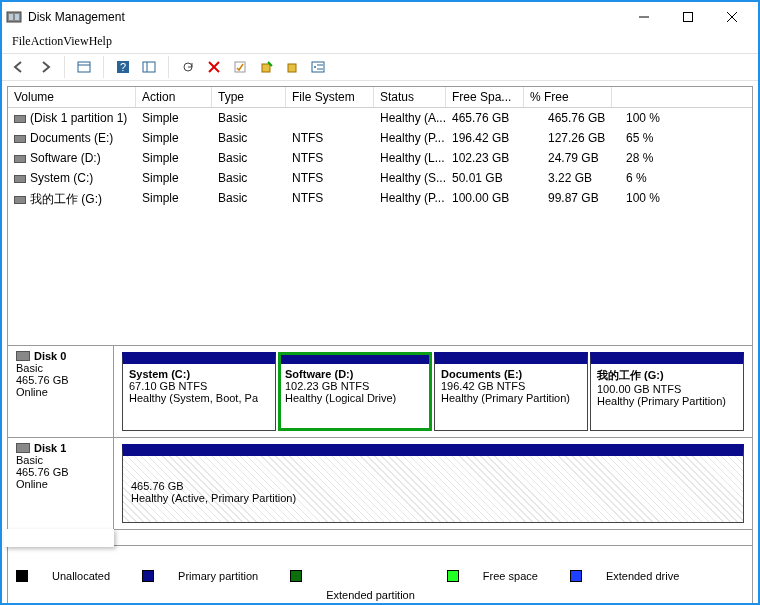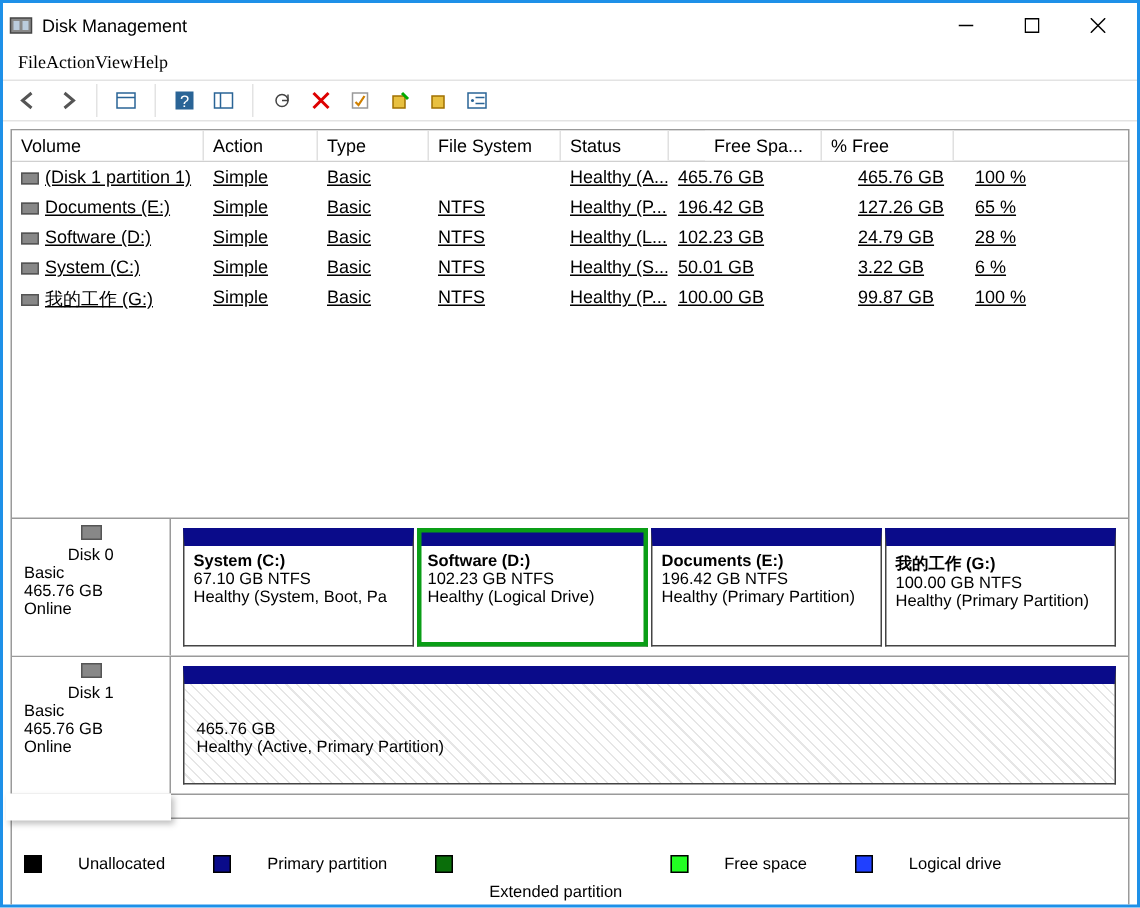--- a/index.html
+++ b/index.html
@@ -68,29 +68,29 @@
     border-bottom:1px solid #d0d0d0;
   }
   .lv-header > div, .lv-row > div {
     padding: 3px 6px;
     border-right:1px solid #e0e0e0;
     white-space:nowrap;
     overflow:hidden;
     text-overflow:clip;
   }
   .lv-header > div { font-weight:normal; background:#fff; }
-  .lv-row { display:flex;text-decoration:underline; }
+  .lv-row { display:flex; }
   .lv-row > div { border-right:1px solid transparent; }
   .c0 { width:128px; }
   .c1 { width:76px; }
   .c2 { width:74px; }
   .c3 { width:88px; }
   .c4 { width:72px; }
   .c5 { width:96px; }
-  .c6 { width:78px;margin-left:24px; }
+  .c6 { width:78px; }
   .c7 { width:88px; }
   .vol-icon {
     display:inline-block;width:12px;height:8px;
     background:#888;border:1px solid #555;margin-right:4px;
     vertical-align:middle;
   }
   .graphical {
     border:1px solid #9a9a9a;
     border-top:none;
     height:200px;
@@ -106,21 +106,21 @@
   }
   .disk-label {
     width:106px;
     padding:4px 8px;
     font-size:11px;
     border-right:1px solid #9a9a9a;
     position:relative;
     z-index:2;
     background:#fff;
   }
-  .disk-label .disk-name { font-weight:normal; display:flex;align-items:center;gap:4px;flex-direction:column;}
+  .disk-label .disk-name { font-weight:bold; display:flex;align-items:center;gap:4px;}
   .disk-icon {
     display:inline-block;width:14px;height:10px;background:#888;border:1px solid #555;
   }
   .part-container {
     flex:1;
     display:flex;
     padding:6px 8px 6px 8px;
     gap:0;
     position:relative;
   }
@@ -400,15 +400,15 @@
   <div class="legend" id="legend">
       <span class="swatch" style="background: rgb(0, 0, 0);"></span>
       <span style="margin-right: 8px;">Unallocated</span>
       <span class="swatch" style="background: rgb(10, 11, 138);"></span>
       <span style="margin-right: 8px;">Primary partition</span>
       <span class="swatch" style="background: rgb(10, 110, 10);"></span>
       <span style="margin-right: 8px; margin-top: 39px;">Extended partition</span>
       <span class="swatch" style="background: rgb(34, 255, 34);"></span>
       <span style="margin-right: 8px;">Free space</span>
       <span class="swatch" style="background: rgb(32, 64, 255);"></span>
-      <span style="margin-right: 8px;">Logical drive</span>
+      <span style="margin-right: 8px;">Extended drive</span>
     </div>
 </div>
 
 </body></html>

